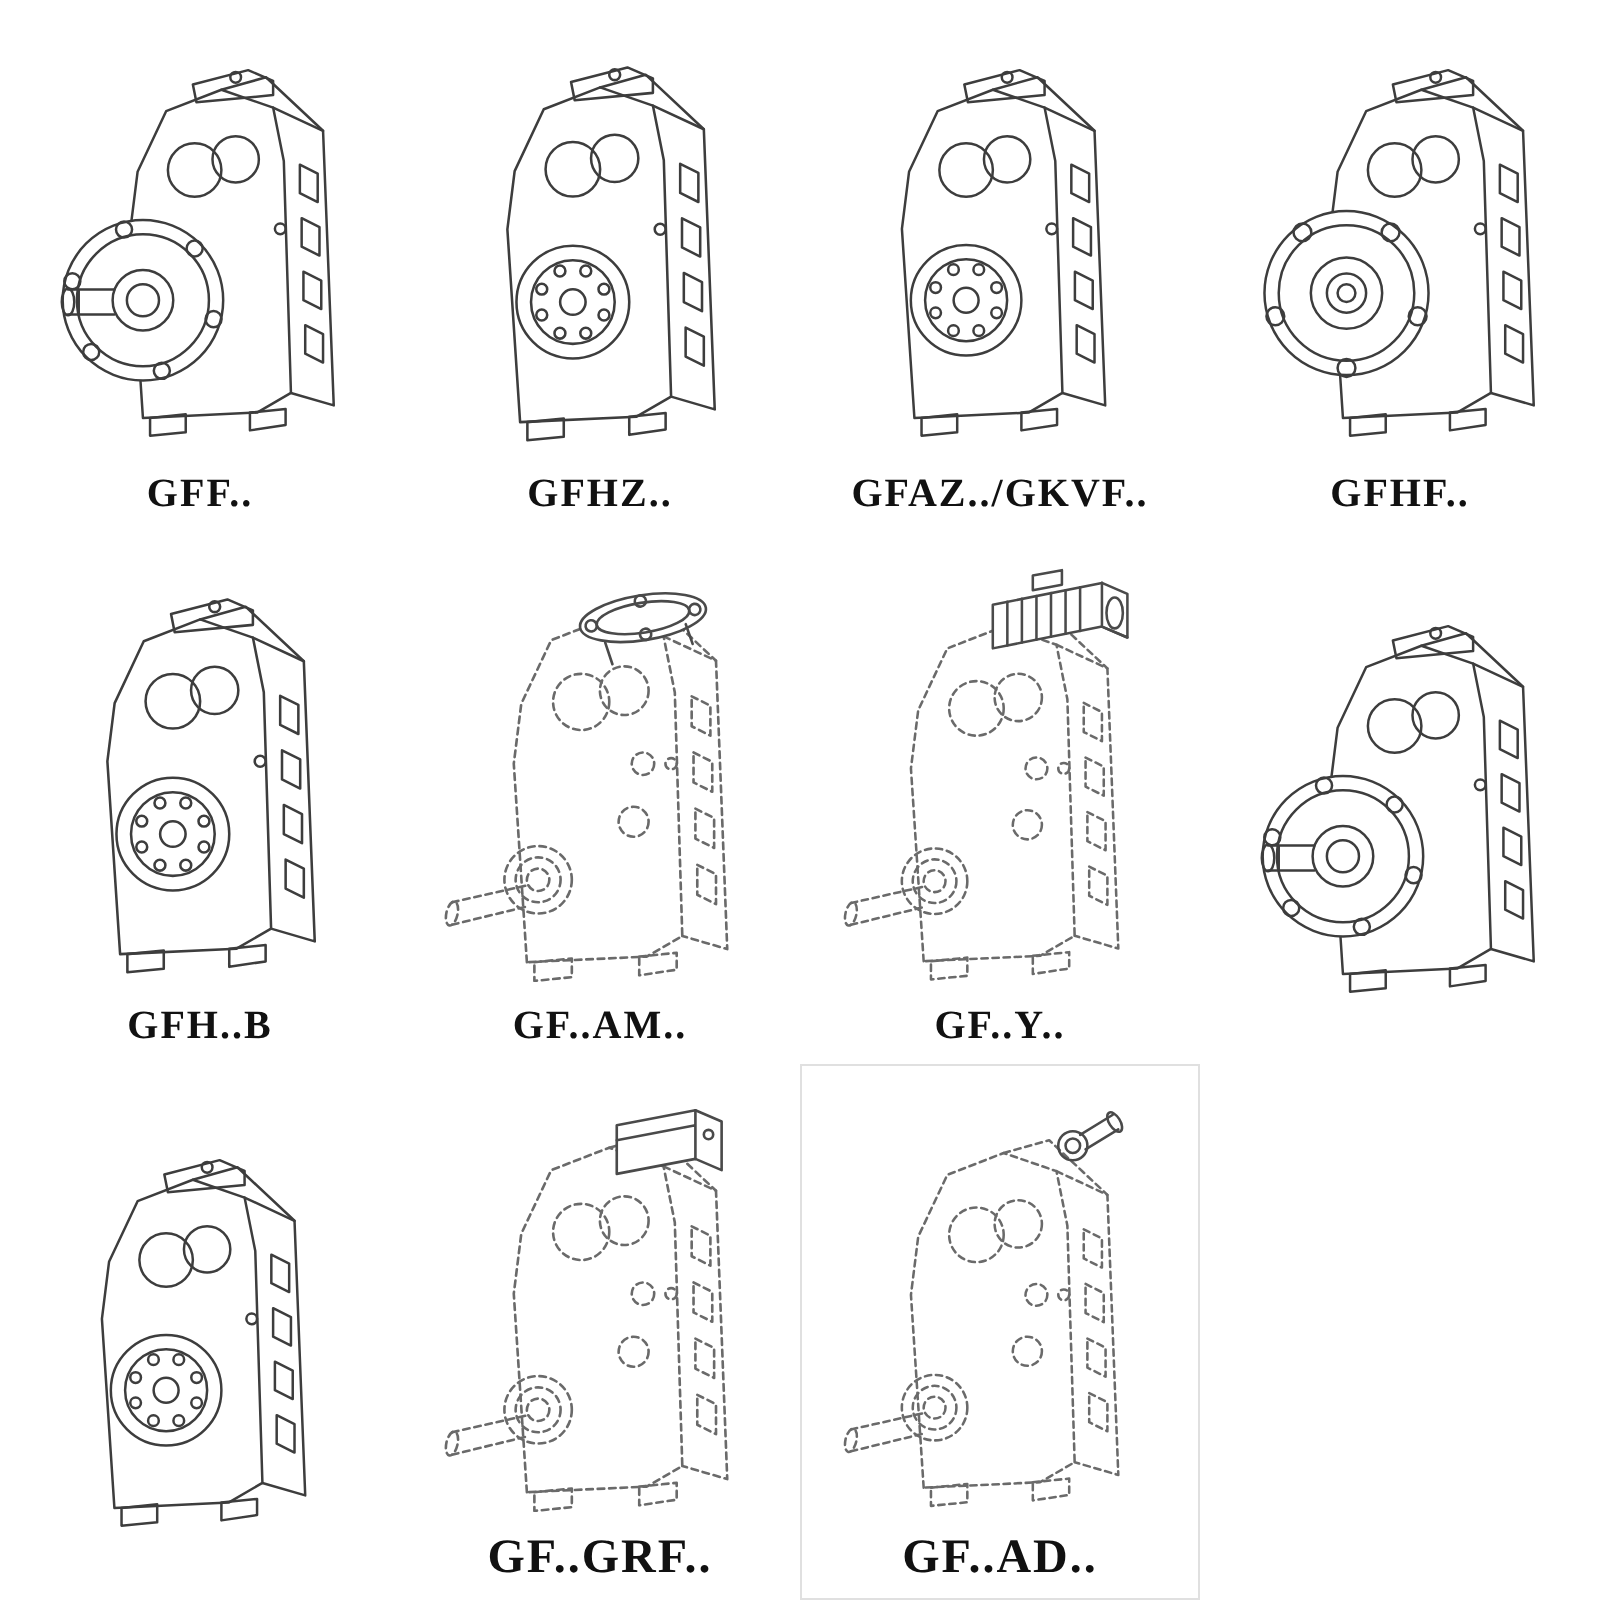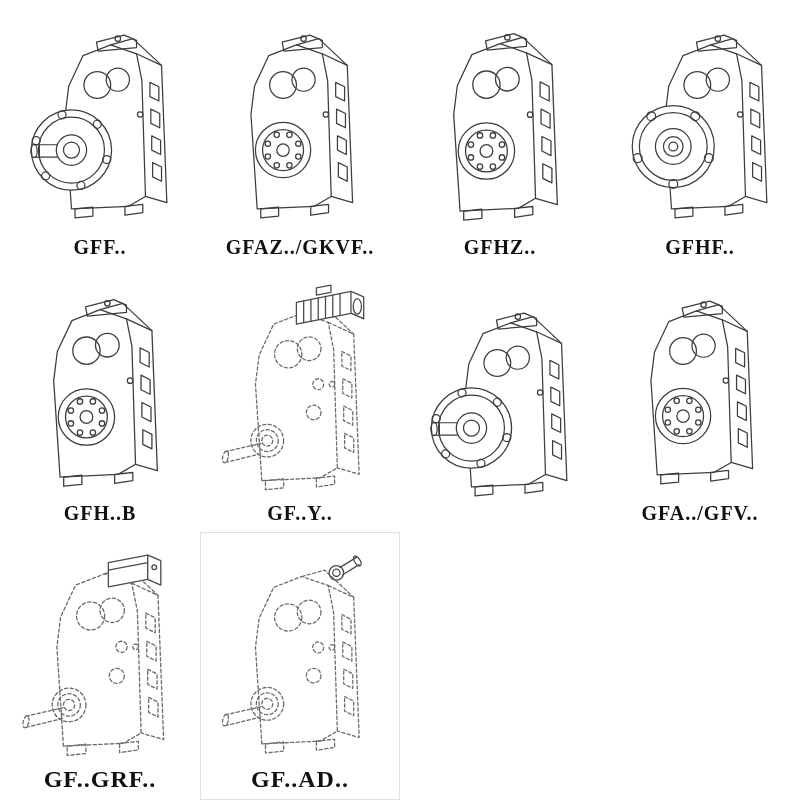--- a/index.html
+++ b/index.html
@@ -142,84 +142,100 @@
             <use href="#p-flange-shaft"></use>
           </g>
       </svg>
     </div>
     <figcaption class="lbl">GFF..</figcaption>
   </figure>
 
   <figure class="cell">
     <div class="art">
       <svg class="gb" viewBox="0 0 200 240">
+        <g transform="translate(-6 2) scale(1.02)">
+            <use href="#p-body"></use>
+            <use href="#p-cap"></use>
+            <use href="#p-twins"></use>
+            <use href="#p-bore"></use>
+          </g>
+      </svg>
+    </div>
+    <figcaption class="lbl">GFHZ..</figcaption>
+  </figure>
+
+  <figure class="cell">
+    <div class="art">
+      <svg class="gb" viewBox="0 0 200 240">
         <g transform="translate(-8 4)">
             <use href="#p-body"></use>
             <use href="#p-cap"></use>
             <use href="#p-twins"></use>
             <use href="#p-bore"></use>
           </g>
       </svg>
     </div>
     <figcaption class="lbl">GFAZ../GKVF..</figcaption>
   </figure>
 
   <figure class="cell">
     <div class="art">
       <svg class="gb" viewBox="0 0 200 240">
+        <g transform="translate(8 4)">
+            <use href="#p-body"></use>
+            <use href="#p-cap"></use>
+            <use href="#p-twins"></use>
+            <use href="#p-flange"></use>
+          </g>
+      </svg>
+    </div>
+    <figcaption class="lbl">GFHF..</figcaption>
+  </figure>
+
+
+  <figure class="cell">
+    <div class="art">
+      <svg class="gb" viewBox="0 0 200 240">
         <g transform="translate(-6 2) scale(1.02)">
             <use href="#p-body"></use>
             <use href="#p-cap"></use>
             <use href="#p-twins"></use>
             <use href="#p-bore"></use>
           </g>
       </svg>
     </div>
-    <figcaption class="lbl">GFHZ..</figcaption>
-  </figure>
-
-  <figure class="cell">
-    <div class="art">
-      <svg class="gb" viewBox="0 0 200 240">
-        <g transform="translate(8 4)">
-            <use href="#p-body"></use>
-            <use href="#p-cap"></use>
-            <use href="#p-twins"></use>
-            <use href="#p-flange"></use>
-          </g>
-      </svg>
-    </div>
-    <figcaption class="lbl">GFHF..</figcaption>
-  </figure>
-
-
-  <figure class="cell">
-    <div class="art">
-      <svg class="gb" viewBox="0 0 200 240">
-        <g transform="translate(-6 2) scale(1.02)">
-            <use href="#p-body"></use>
-            <use href="#p-cap"></use>
-            <use href="#p-twins"></use>
-            <use href="#p-bore"></use>
-          </g>
-      </svg>
-    </div>
     <figcaption class="lbl">GFH..B</figcaption>
   </figure>
 
-
-  <figure class="cell">
-    <div class="art">
-      <svg class="gb" viewBox="0 0 200 240">
-        <g class="dash" transform="translate(-4 6) scale(1.02)">
+  <figure class="cell">
+    <div class="art">
+      <svg class="gb" viewBox="0 0 200 240">
+        <g class="dash" transform="translate(-4 0) scale(1.05)">
             <use href="#p-body"></use>
             <use href="#p-twins"></use>
             <use href="#p-dash-extra"></use>
             <use href="#p-outshaft"></use>
           </g>
+        <g class="att" transform="translate(-4 0) scale(1.05)">
+            <use href="#p-top-flange"></use>
+          </g>
+      </svg>
+    </div>
+    <figcaption class="lbl">GF..AM..</figcaption>
+  </figure>
+
+  <figure class="cell">
+    <div class="art">
+      <svg class="gb" viewBox="0 0 200 240">
+        <g class="dash" transform="translate(-4 6) scale(1.02)">
+            <use href="#p-body"></use>
+            <use href="#p-twins"></use>
+            <use href="#p-dash-extra"></use>
+            <use href="#p-outshaft"></use>
+          </g>
         <g class="att" transform="translate(-4 6) scale(1.02)">
             <use href="#p-motor"></use>
           </g>
       </svg>
     </div>
     <figcaption class="lbl">GF..Y..</figcaption>
   </figure>
 
   <figure class="cell">
     <div class="art">
@@ -238,21 +254,20 @@
     <div class="art">
       <svg class="gb" viewBox="0 0 200 240">
         <g transform="translate(-8 4)">
             <use href="#p-body"></use>
             <use href="#p-cap"></use>
             <use href="#p-twins"></use>
             <use href="#p-bore"></use>
           </g>
       </svg>
     </div>
-    <figcaption class="lbl">GFA../GFV..</figcaption>
   </figure>
 
   <figure class="cell">
     <div class="art">
       <svg class="gb" viewBox="0 0 200 240">
         <g class="dash" transform="translate(-4 0) scale(1.05)">
             <use href="#p-body"></use>
             <use href="#p-twins"></use>
             <use href="#p-dash-extra"></use>
             <use href="#p-outshaft"></use>

